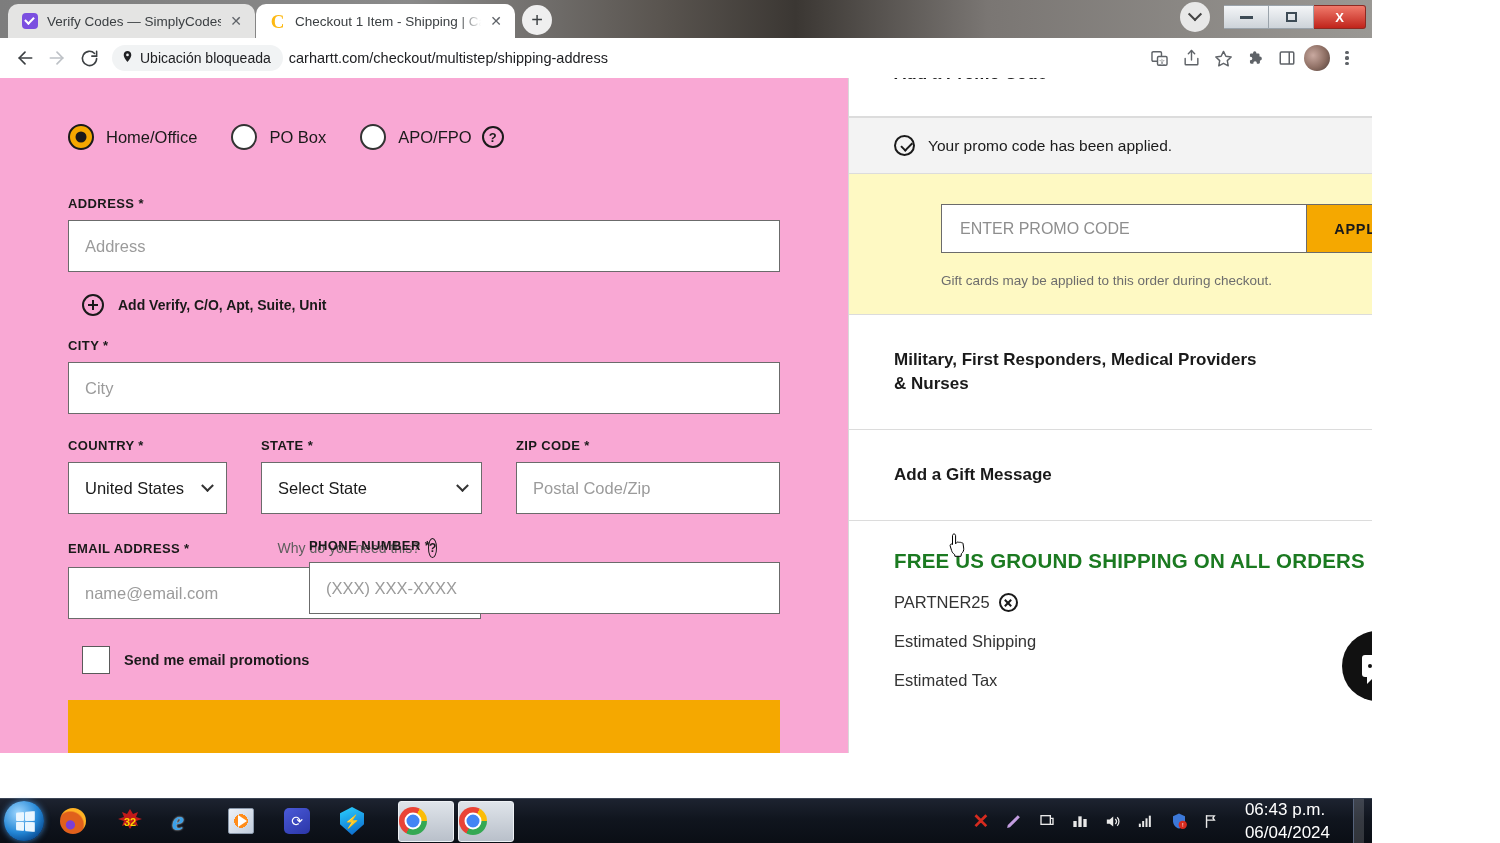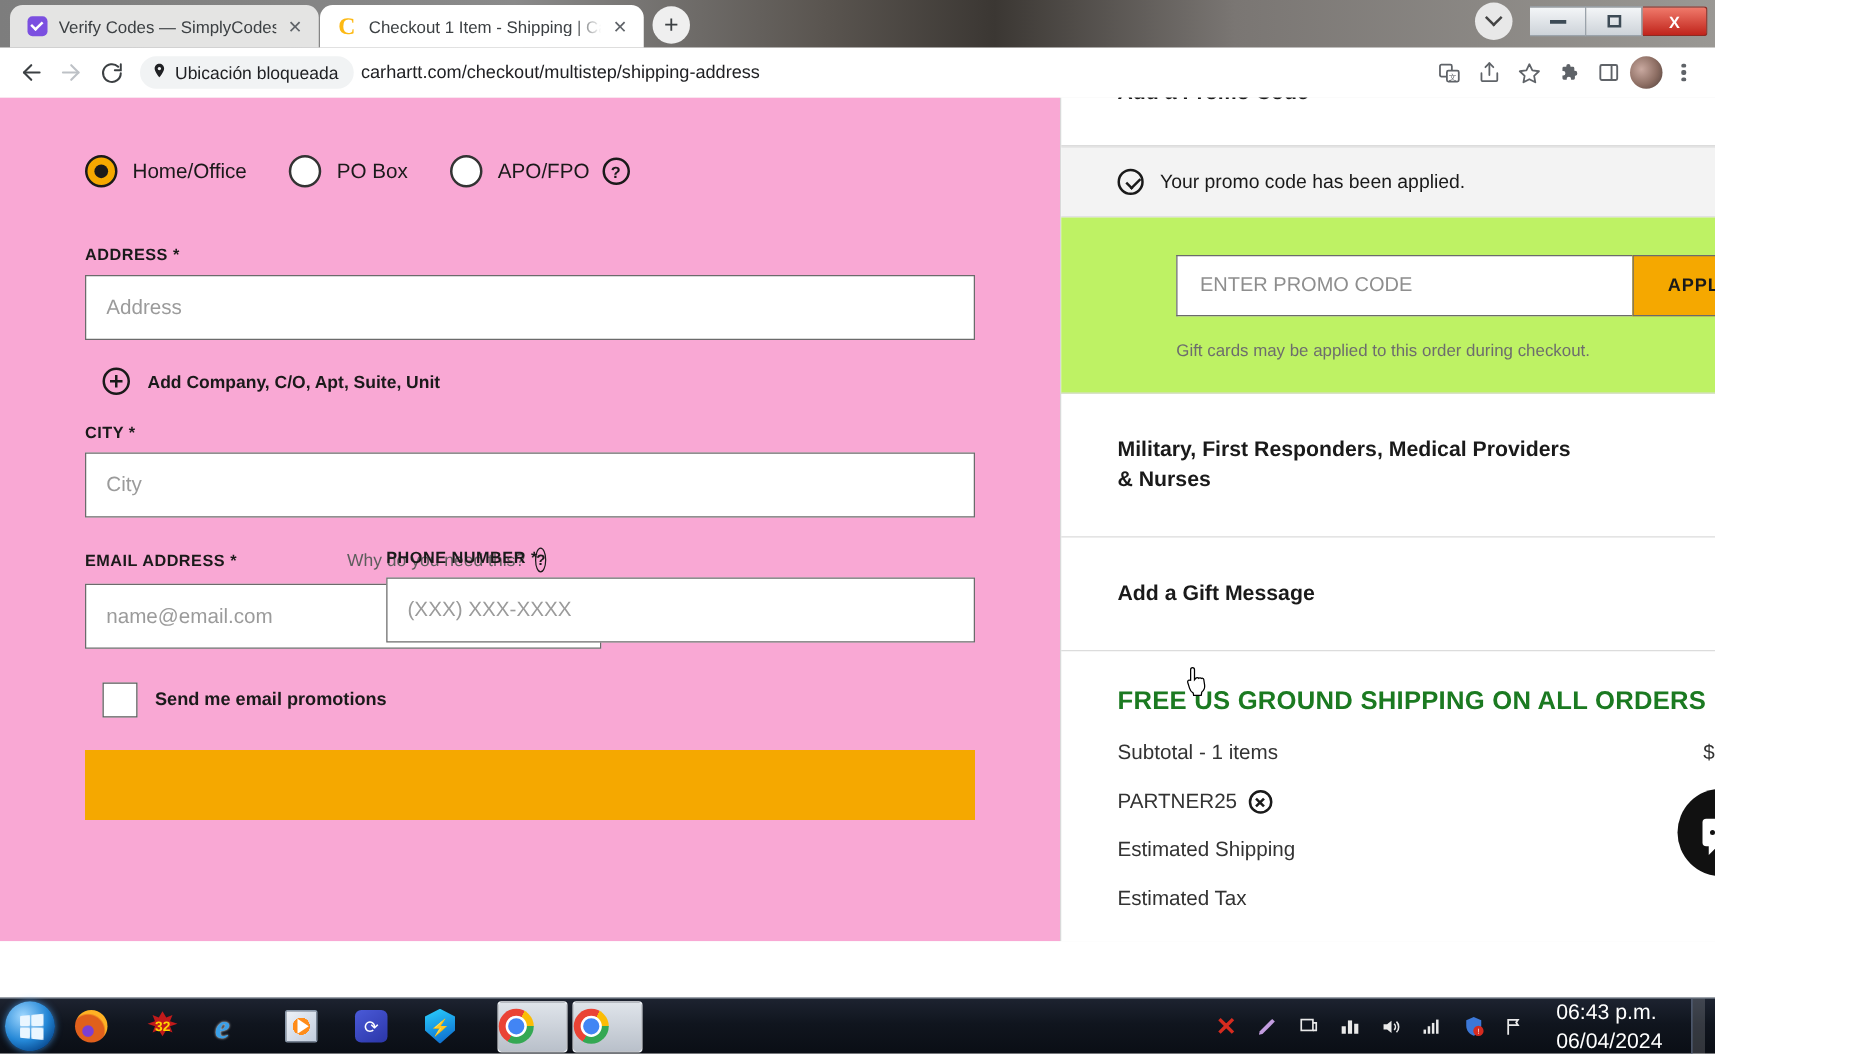--- a/index.html
+++ b/index.html
@@ -157,21 +157,21 @@
   .plus-circ.lg::before { width:11px; } .plus-circ.lg::after { height:11px; }
 
   .applied-bar { background: #f3f3f3; border-top: 1px solid #dcdcdc; border-bottom: 1px solid #dcdcdc;
     display: flex; align-items: center; padding: 17px 45px; gap: 13px; }
   .check-circ { width: 21px; height: 21px; border-radius: 50%; border: 2px solid #1a1a1a;
     position: relative; flex: 0 0 21px; }
   .check-circ::after { content:""; position:absolute;left:5px;top:4.5px;width:9px;height:4.5px;
     border-left:2px solid #1a1a1a;border-bottom:2px solid #1a1a1a;transform:rotate(-45deg); }
   .applied-bar span { font-size: 15.5px; color: #1a1a1a; }
 
-  .promo-body { padding: 30px 45px 26px 92px; background: #bef264; border-bottom: 1px solid #dcdcdc; }
+  .promo-body { padding: 30px 45px 26px 92px; background: #fef9c3; border-bottom: 1px solid #dcdcdc; }
   .promo-input-wrap { display: flex; width: 472px; }
   .promo-input { flex: 1; height: 49px; border: 1.6px solid #6b6b6b; border-right: none;
     padding: 0 18px; font-size: 16px; color: #1a1a1a; outline: none;
     font-family: "Liberation Sans", sans-serif; background:#fff; }
   .promo-input::placeholder { color: #8e8e8e; }
   .apply-btn { width: 107px; height: 49px; background: #f5a800; border: 1.6px solid #6b6b6b;
     font-size: 14.5px; font-weight: 700; letter-spacing: .7px; color: #1a1a1a; cursor: pointer;
     font-family: "Liberation Sans", sans-serif; }
   .giftnote { font-size: 13.5px; color: #6d6d6d; margin-top: 20px; }
 
@@ -376,28 +376,48 @@
           <div class="qmark">?</div>
         </div>
 
         <div class="grp" style="margin-top:46px">
           <div class="fld-label">ADDRESS *</div>
           <input class="txtinput" placeholder="Address" style="">
         </div>
 
         <div class="addlink">
           <span class="plus-circ"></span>
-          <span>Add Company, C/O, Apt, Suite, Unit</span>
+          <span>Add Verify, C/O, Apt, Suite, Unit</span>
         </div>
 
         <div class="grp" style="margin-top:22px">
           <div class="fld-label">CITY *</div>
           <input class="txtinput" placeholder="City" style="">
         </div>
 
+        <div class="row3">
+          <div class="col-country">
+            <div class="fld-label">COUNTRY *</div>
+            <div class="selectbox">
+              <span>United States</span>
+              <span class="caret"></span>
+            </div>
+          </div>
+          <div class="col-state">
+            <div class="fld-label">STATE *</div>
+            <div class="selectbox">
+              <span>Select State</span>
+              <span class="caret"></span>
+            </div>
+          </div>
+          <div class="col-zip">
+            <div class="fld-label">ZIP CODE *</div>
+            <input class="txtinput" placeholder="Postal Code/Zip" style="">
+          </div>
+        </div>
 
         <div class="row2">
           <div class="col-email">
             <div class="email-head">
               <span class="fld-label" style="margin-bottom:0">EMAIL ADDRESS *</span>
               <span class="why">Why do you need this?</span>
               <span class="qmark sm">?</span>
             </div>
             <input class="txtinput email-wide" placeholder="name@email.com" style="">
           </div>
@@ -446,24 +466,20 @@
         </div>
 
         <div class="panel-row">
           <span class="rc-title">Add a Gift Message</span>
           <span class="plus-circ lg"></span>
         </div>
 
         <div class="totals">
           <div class="freeship">FREE US GROUND SHIPPING ON ALL ORDERS</div>
 
-          <div class="trow">
-            <span>Subtotal - 1 items</span>
-            <span>$16.99</span>
-          </div>
 
           <div class="trow promo-line">
             <span>PARTNER25</span>
             <span class="x-circ"></span>
           </div>
 
           <div class="trow">
             <span>Estimated Shipping</span>
             <span></span>
           </div>

